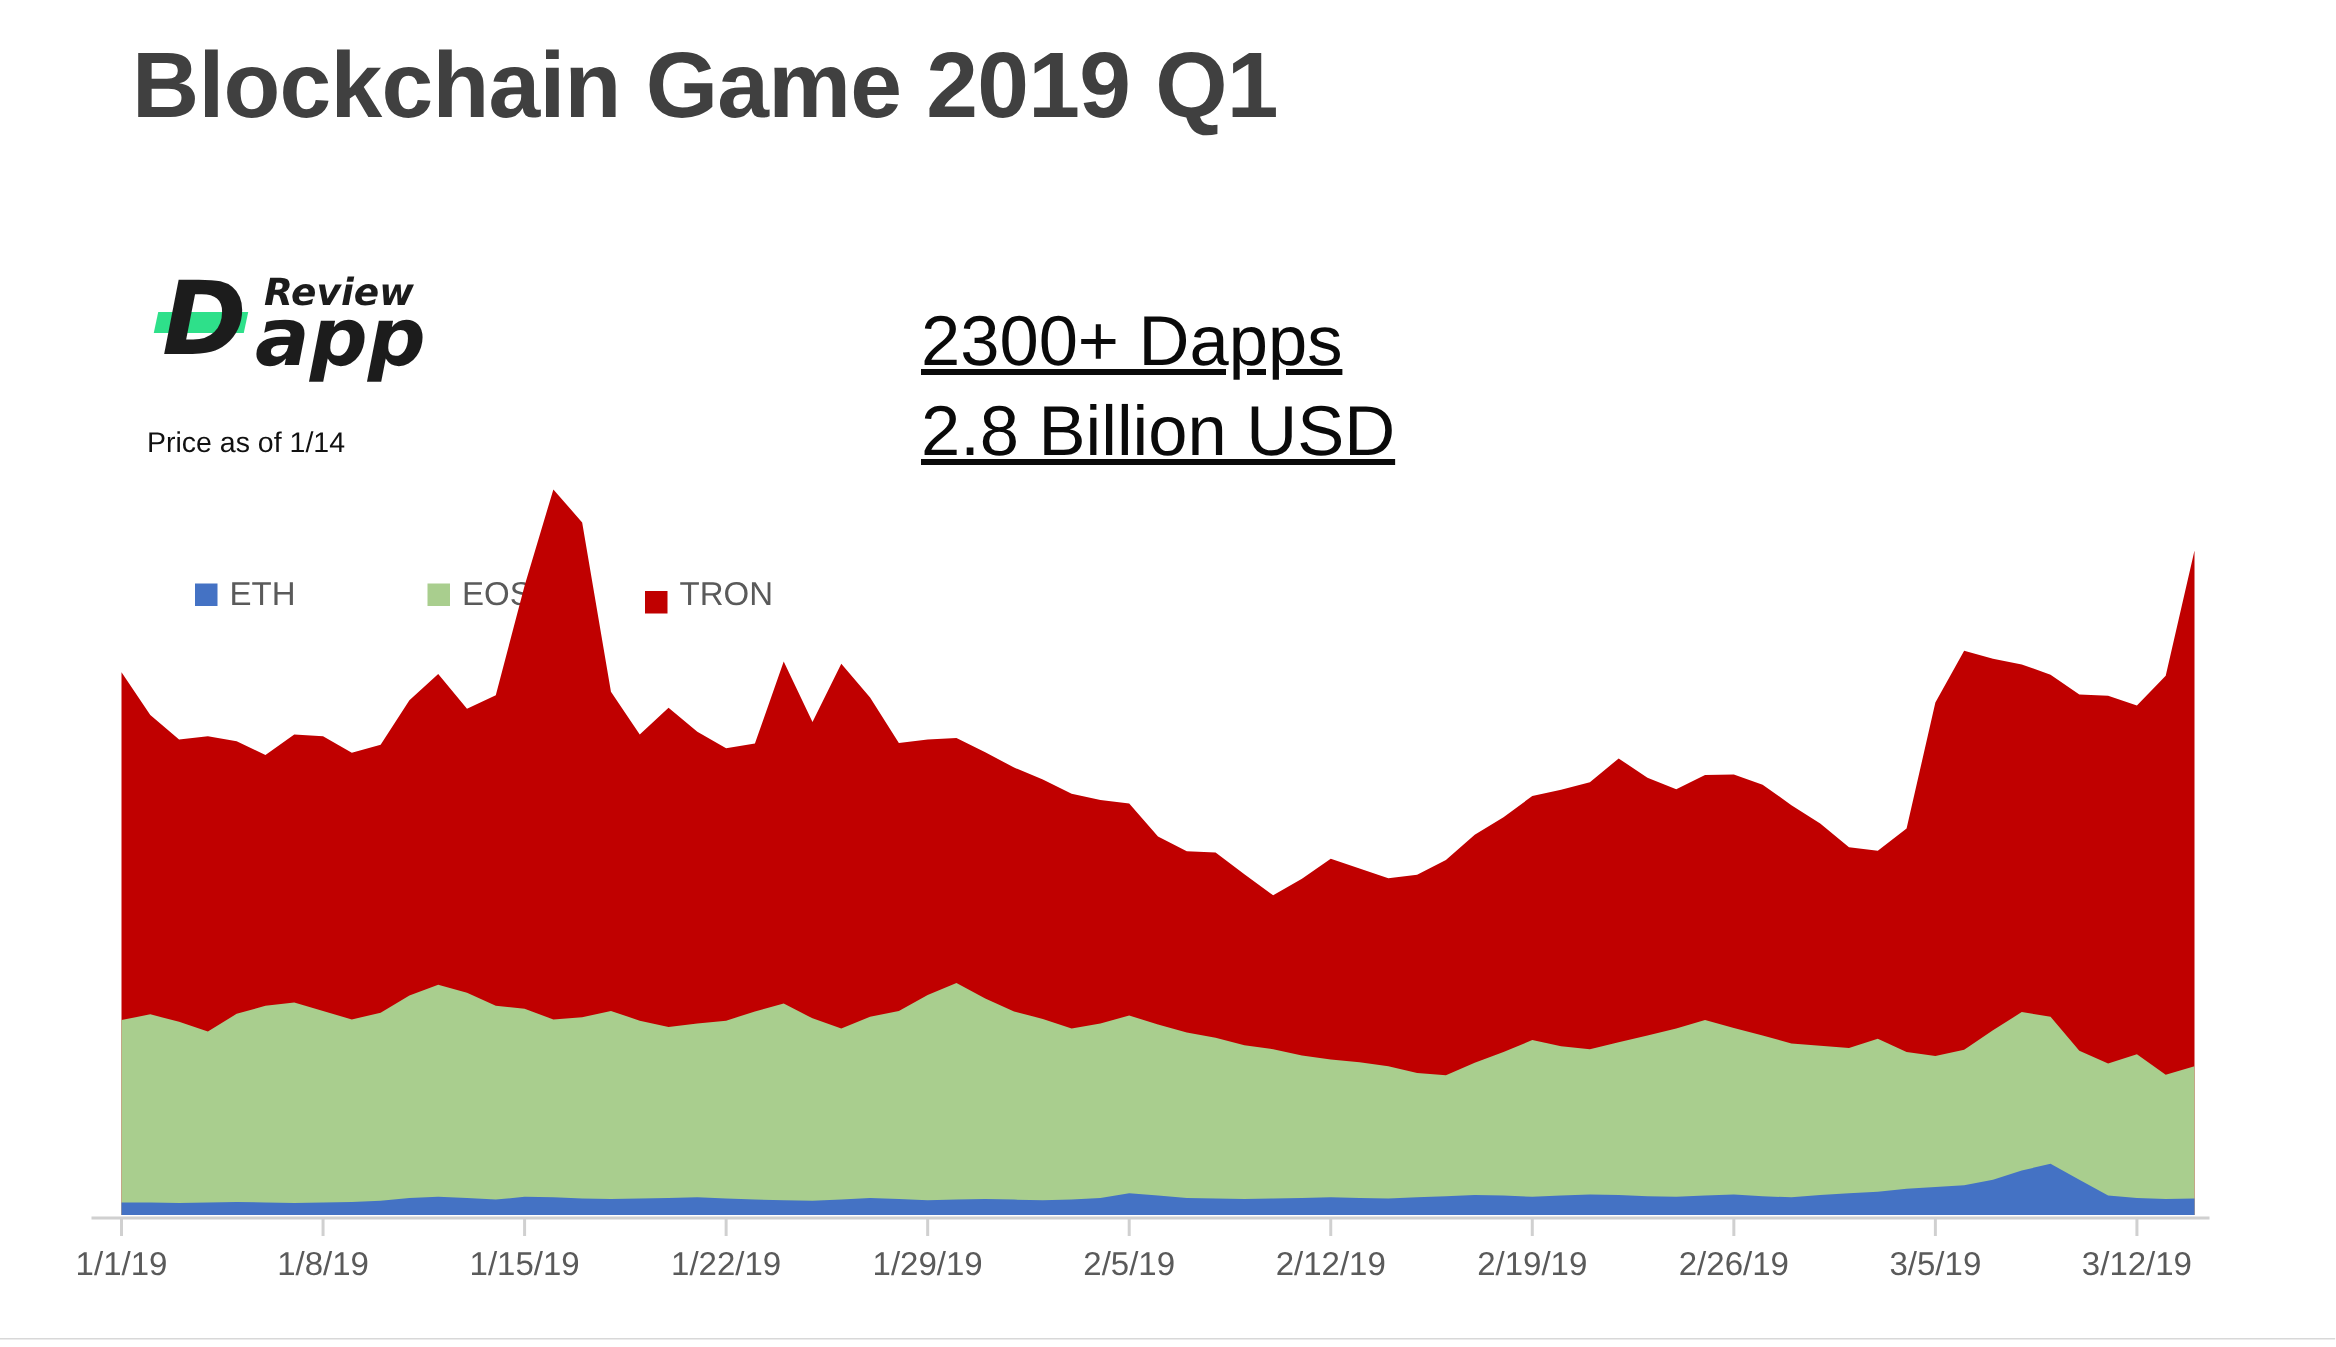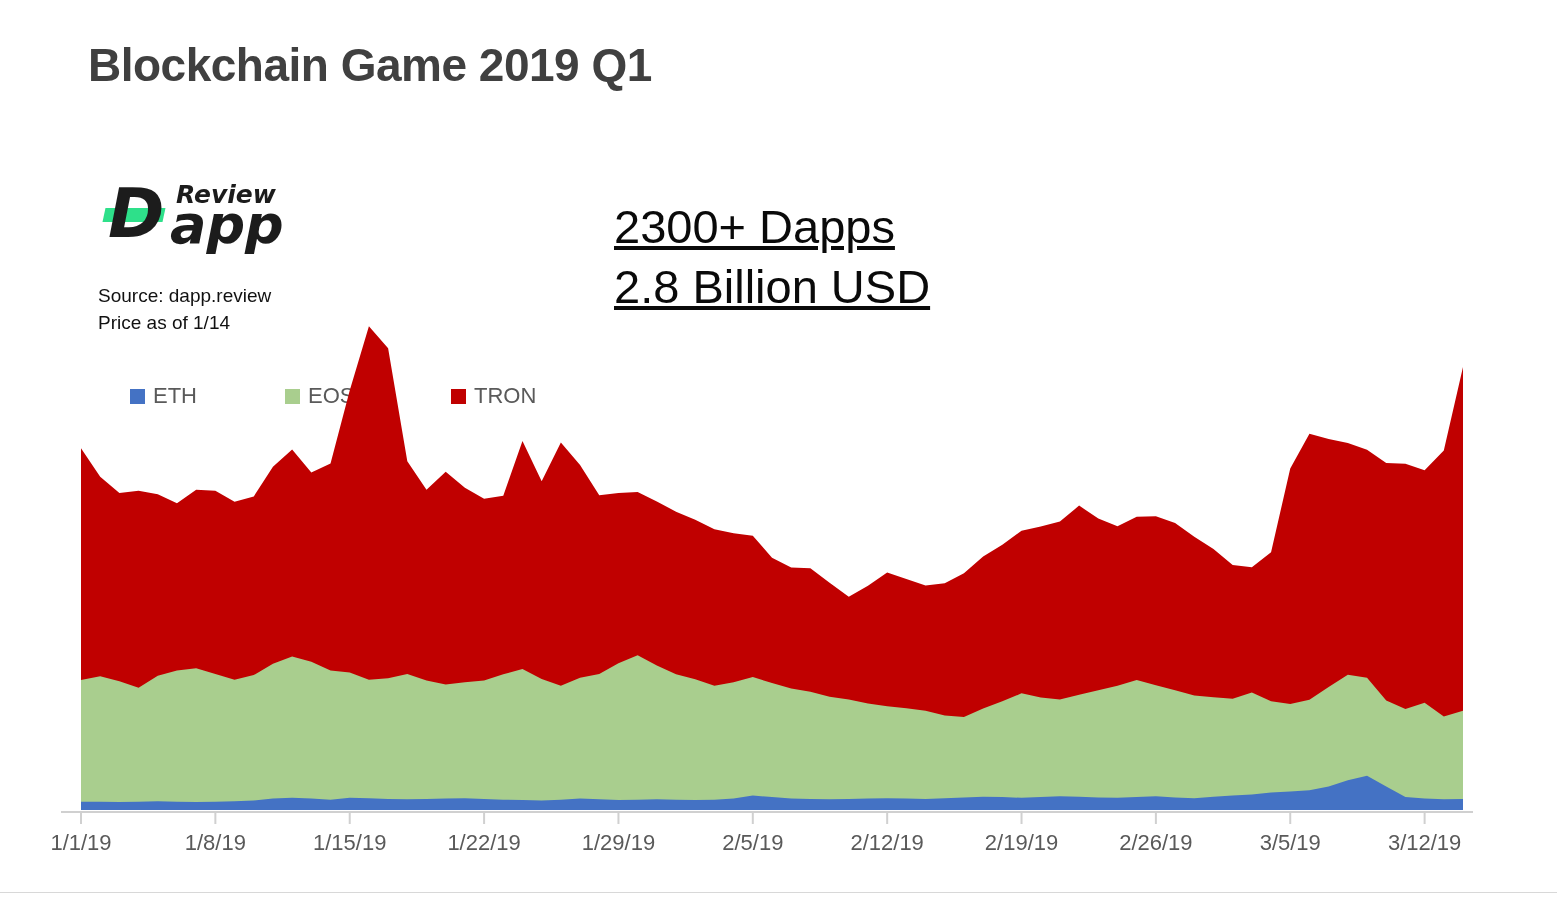--- a/index.html
+++ b/index.html
@@ -17,22 +17,22 @@
     width: 1557px;
     height: 898px;
     background: #ffffff;
     overflow: hidden;
   }
 
   
   #slide-title {
     position: absolute;
     left: 88px;
-    top: 38px;
-    font-size: 46px;
+    top: 22px;
+    font-size: 62px;
     font-weight: bold;
     color: #404040;
     letter-spacing: -0.5px;
     white-space: nowrap;
   }
 
   
   #logo-block {
     position: absolute;
     left: 98px;
@@ -176,39 +176,38 @@
   <div id="logo-block">
     <div id="logo-mark">
       <span class="logo-bar"></span>
       <span class="logo-d">D</span>
       <span class="logo-app">app</span>
       <span class="logo-review">Review</span>
     </div>
   </div>
 
   <div id="source-block">
-    <div>Source: dapp.review</div>
     <div>Price as of 1/14</div>
   </div>
 
   <div id="stats-block">
     <div class="stat">2300+ Dapps</div>
     <div class="stat">2.8 Billion USD</div>
   </div>
 
   <div id="legend" style="display: block; left: 0px; width: 1557px;">
       <div class="legend-item" style="position: absolute; left: 130px; top: 0px;">
         <span class="legend-swatch" style="background: rgb(68, 114, 196);"></span>
         <span class="legend-label">ETH</span>
       </div>
       <div class="legend-item" style="position: absolute; left: 285px; top: 0px;">
         <span class="legend-swatch" style="background: rgb(169, 206, 142);"></span>
         <span class="legend-label">EOS</span>
       </div>
-      <div class="legend-item" style="position: absolute; left: 451px; top: 0px;">
+      <div class="legend-item" style="position: absolute; left: 430px; top: 0px; align-items: flex-end;">
         <span class="legend-swatch" style="background: rgb(192, 0, 0);"></span>
         <span class="legend-label">TRON</span>
       </div>
     </div>
 
   <div id="chart-area">
     <svg id="chart-svg" width="1557" height="898" viewBox="0 0 1557 898">
         <path d="M 81 448.24 L 100.19444444444444 476.74 L 119.38888888888889 493.08 L 138.58333333333334 490.79999999999995 L 157.77777777777777 494.22 L 176.97222222222223 503.34000000000003 L 196.16666666666669 489.66 L 215.36111111111111 490.79999999999995 L 234.55555555555554 501.82 L 253.75 496.5 L 272.94444444444446 466.86 L 292.1388888888889 449.38 L 311.33333333333337 472.56 L 330.52777777777777 463.43999999999994 L 349.72222222222223 390.47999999999996 L 368.9166666666667 326.25999999999993 L 388.1111111111111 348.29999999999995 L 407.30555555555554 461.15999999999997 L 426.5 489.66 L 445.69444444444446 471.8 L 464.8888888888889 487.76 L 484.0833333333333 498.78000000000003 L 503.27777777777777 495.74 L 522.4722222222222 441.02 L 541.6666666666667 481.3 L 560.8611111111111 442.53999999999996 L 580.0555555555555 464.96 L 599.25 495.35999999999996 L 618.4444444444445 493.08 L 637.6388888888889 491.94 L 656.8333333333334 501.44 L 676.0277777777778 511.7 L 695.2222222222222 519.6800000000001 L 714.4166666666666 529.1800000000001 L 733.6111111111111 533.36 L 752.8055555555555 535.64 L 772 557.6800000000001 L 791.1944444444445 567.5600000000001 L 810.3888888888889 568.3199999999999 L 829.5833333333334 582.76 L 848.7777777777778 596.8199999999999 L 867.9722222222222 585.8 L 887.1666666666666 572.5 L 906.3611111111111 578.9599999999999 L 925.5555555555555 585.4200000000001 L 944.75 583.14 L 963.9444444444445 573.26 L 983.1388888888889 556.54 L 1002.3333333333334 544.76 L 1021.5277777777778 530.7 L 1040.7222222222222 526.52 L 1059.9166666666665 521.5799999999999 L 1079.111111111111 505.62 L 1098.3055555555557 518.54 L 1117.5 526.1400000000001 L 1136.6944444444443 516.64 L 1155.888888888889 516.26 L 1175.0833333333333 523.1 L 1194.2777777777778 536.78 L 1213.4722222222222 548.94 L 1232.6666666666667 564.9 L 1251.861111111111 567.1800000000001 L 1271.0555555555557 552.36 L 1290.25 468.38 L 1309.4444444444443 433.8 L 1328.638888888889 439.12 L 1347.8333333333333 442.92 L 1367.0277777777778 449.76 L 1386.2222222222222 463.06 L 1405.4166666666667 463.82 L 1424.611111111111 470.28 L 1443.8055555555557 450.52000000000004 L 1463 366.92 L 1463 810 L 81 810 Z" fill="#c00000"></path>
         <path d="M 81 680.04 L 100.19444444444444 676.24 L 119.38888888888889 681.18 L 138.58333333333334 687.64 L 157.77777777777777 675.86 L 176.97222222222223 670.54 L 196.16666666666669 668.26 L 215.36111111111111 673.96 L 234.55555555555554 679.66 L 253.75 675.1 L 272.94444444444446 663.7 L 292.1388888888889 656.48 L 311.33333333333337 661.8 L 330.52777777777777 670.54 L 349.72222222222223 672.44 L 368.9166666666667 679.6600000000001 L 388.1111111111111 678.14 L 407.30555555555554 673.96 L 426.5 680.42 L 445.69444444444446 684.6 L 464.8888888888889 682.32 L 484.0833333333333 680.42 L 503.27777777777777 674.3399999999999 L 522.4722222222222 669.02 L 541.6666666666667 678.9 L 560.8611111111111 685.74 L 580.0555555555555 677.76 L 599.25 673.96 L 618.4444444444445 663.3199999999999 L 637.6388888888889 655.3399999999999 L 656.8333333333334 665.6 L 676.0277777777778 674.3399999999999 L 695.2222222222222 679.28 L 714.4166666666666 685.74 L 733.6111111111111 682.32 L 752.8055555555555 677 L 772 683.08 L 791.1944444444445 688.4 L 810.3888888888889 691.82 L 829.5833333333334 696.76 L 848.7777777777778 699.42 L 867.9722222222222 703.6 L 887.1666666666666 706.26 L 906.3611111111111 708.16 L 925.5555555555555 710.8199999999999 L 944.75 715.38 L 963.9444444444445 716.9 L 983.1388888888889 708.54 L 1002.3333333333334 701.3199999999999 L 1021.5277777777778 693.3399999999999 L 1040.7222222222222 697.52 L 1059.9166666666665 699.42 L 1079.111111111111 694.86 L 1098.3055555555557 690.3000000000001 L 1117.5 685.74 L 1136.6944444444443 680.04 L 1155.888888888889 685.36 L 1175.0833333333333 690.3000000000001 L 1194.2777777777778 695.62 L 1213.4722222222222 697.14 L 1232.6666666666667 698.66 L 1251.861111111111 692.58 L 1271.0555555555557 701.32 L 1290.25 703.98 L 1309.4444444444443 699.8 L 1328.638888888889 686.88 L 1347.8333333333333 674.72 L 1367.0277777777778 677.76 L 1386.2222222222222 700.56 L 1405.4166666666667 708.92 L 1424.611111111111 702.84 L 1443.8055555555557 716.52 L 1463 710.8199999999999 L 1463 810 L 81 810 Z" fill="#a9ce8e"></path>
         <path d="M 81 801.64 L 100.19444444444444 801.64 L 119.38888888888889 802.02 L 138.58333333333334 801.64 L 157.77777777777777 801.26 L 176.97222222222223 801.64 L 196.16666666666669 802.02 L 215.36111111111111 801.64 L 234.55555555555554 801.26 L 253.75 800.5 L 272.94444444444446 798.6 L 292.1388888888889 797.84 L 311.33333333333337 798.6 L 330.52777777777777 799.74 L 349.72222222222223 797.84 L 368.9166666666667 798.22 L 388.1111111111111 798.98 L 407.30555555555554 799.36 L 426.5 798.98 L 445.69444444444446 798.6 L 464.8888888888889 798.22 L 484.0833333333333 798.98 L 503.27777777777777 799.74 L 522.4722222222222 800.12 L 541.6666666666667 800.5 L 560.8611111111111 799.74 L 580.0555555555555 798.6 L 599.25 799.36 L 618.4444444444445 800.12 L 637.6388888888889 799.74 L 656.8333333333334 799.36 L 676.0277777777778 799.74 L 695.2222222222222 800.12 L 714.4166666666666 799.74 L 733.6111111111111 798.6 L 752.8055555555555 795.56 L 772 797.08 L 791.1944444444445 798.6 L 810.3888888888889 798.98 L 829.5833333333334 799.36 L 848.7777777777778 798.98 L 867.9722222222222 798.6 L 887.1666666666666 798.22 L 906.3611111111111 798.6 L 925.5555555555555 798.98 L 944.75 798.22 L 963.9444444444445 797.46 L 983.1388888888889 796.7 L 1002.3333333333334 797.08 L 1021.5277777777778 797.84 L 1040.7222222222222 797.08 L 1059.9166666666665 796.32 L 1079.111111111111 796.7 L 1098.3055555555557 797.46 L 1117.5 797.84 L 1136.6944444444443 797.08 L 1155.888888888889 796.32 L 1175.0833333333333 797.46 L 1194.2777777777778 798.22 L 1213.4722222222222 796.7 L 1232.6666666666667 795.56 L 1251.861111111111 794.42 L 1271.0555555555557 792.52 L 1290.25 791.38 L 1309.4444444444443 790.24 L 1328.638888888889 786.44 L 1347.8333333333333 780.36 L 1367.0277777777778 775.8 L 1386.2222222222222 786.44 L 1405.4166666666667 797.08 L 1424.611111111111 798.6 L 1443.8055555555557 799.36 L 1463 798.98 L 1463 810 L 81 810 Z" fill="#4472c4"></path>

